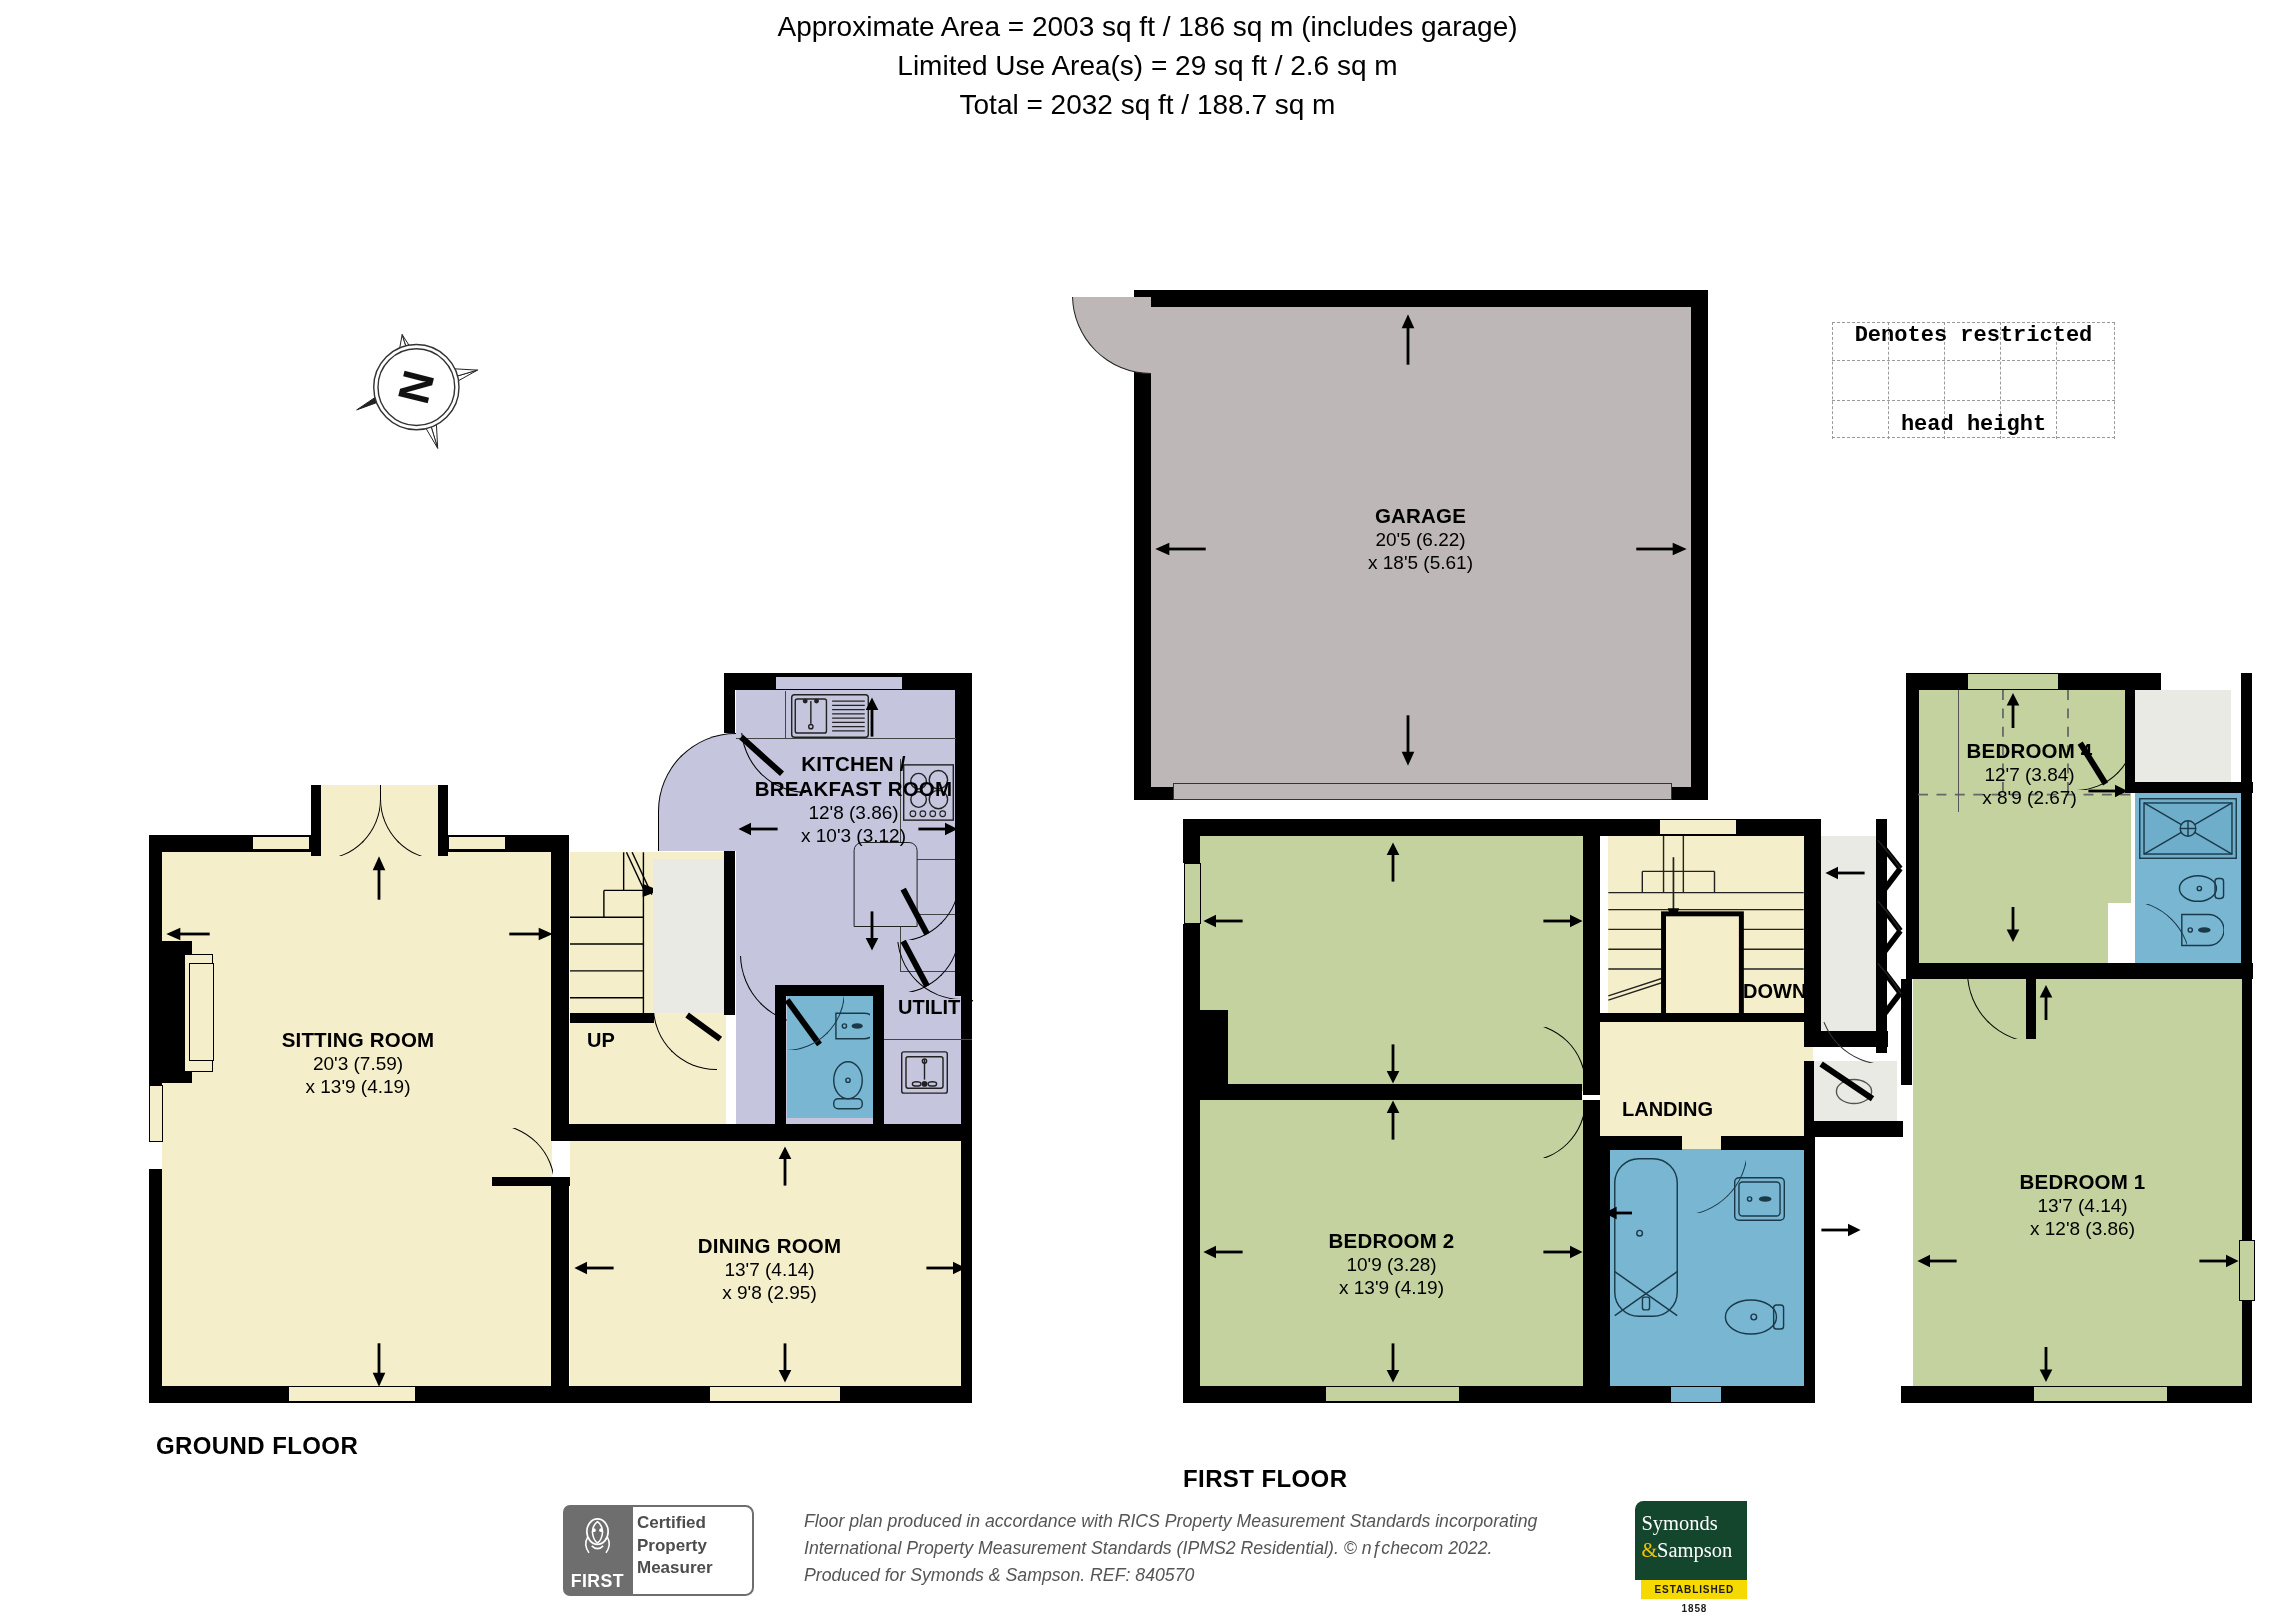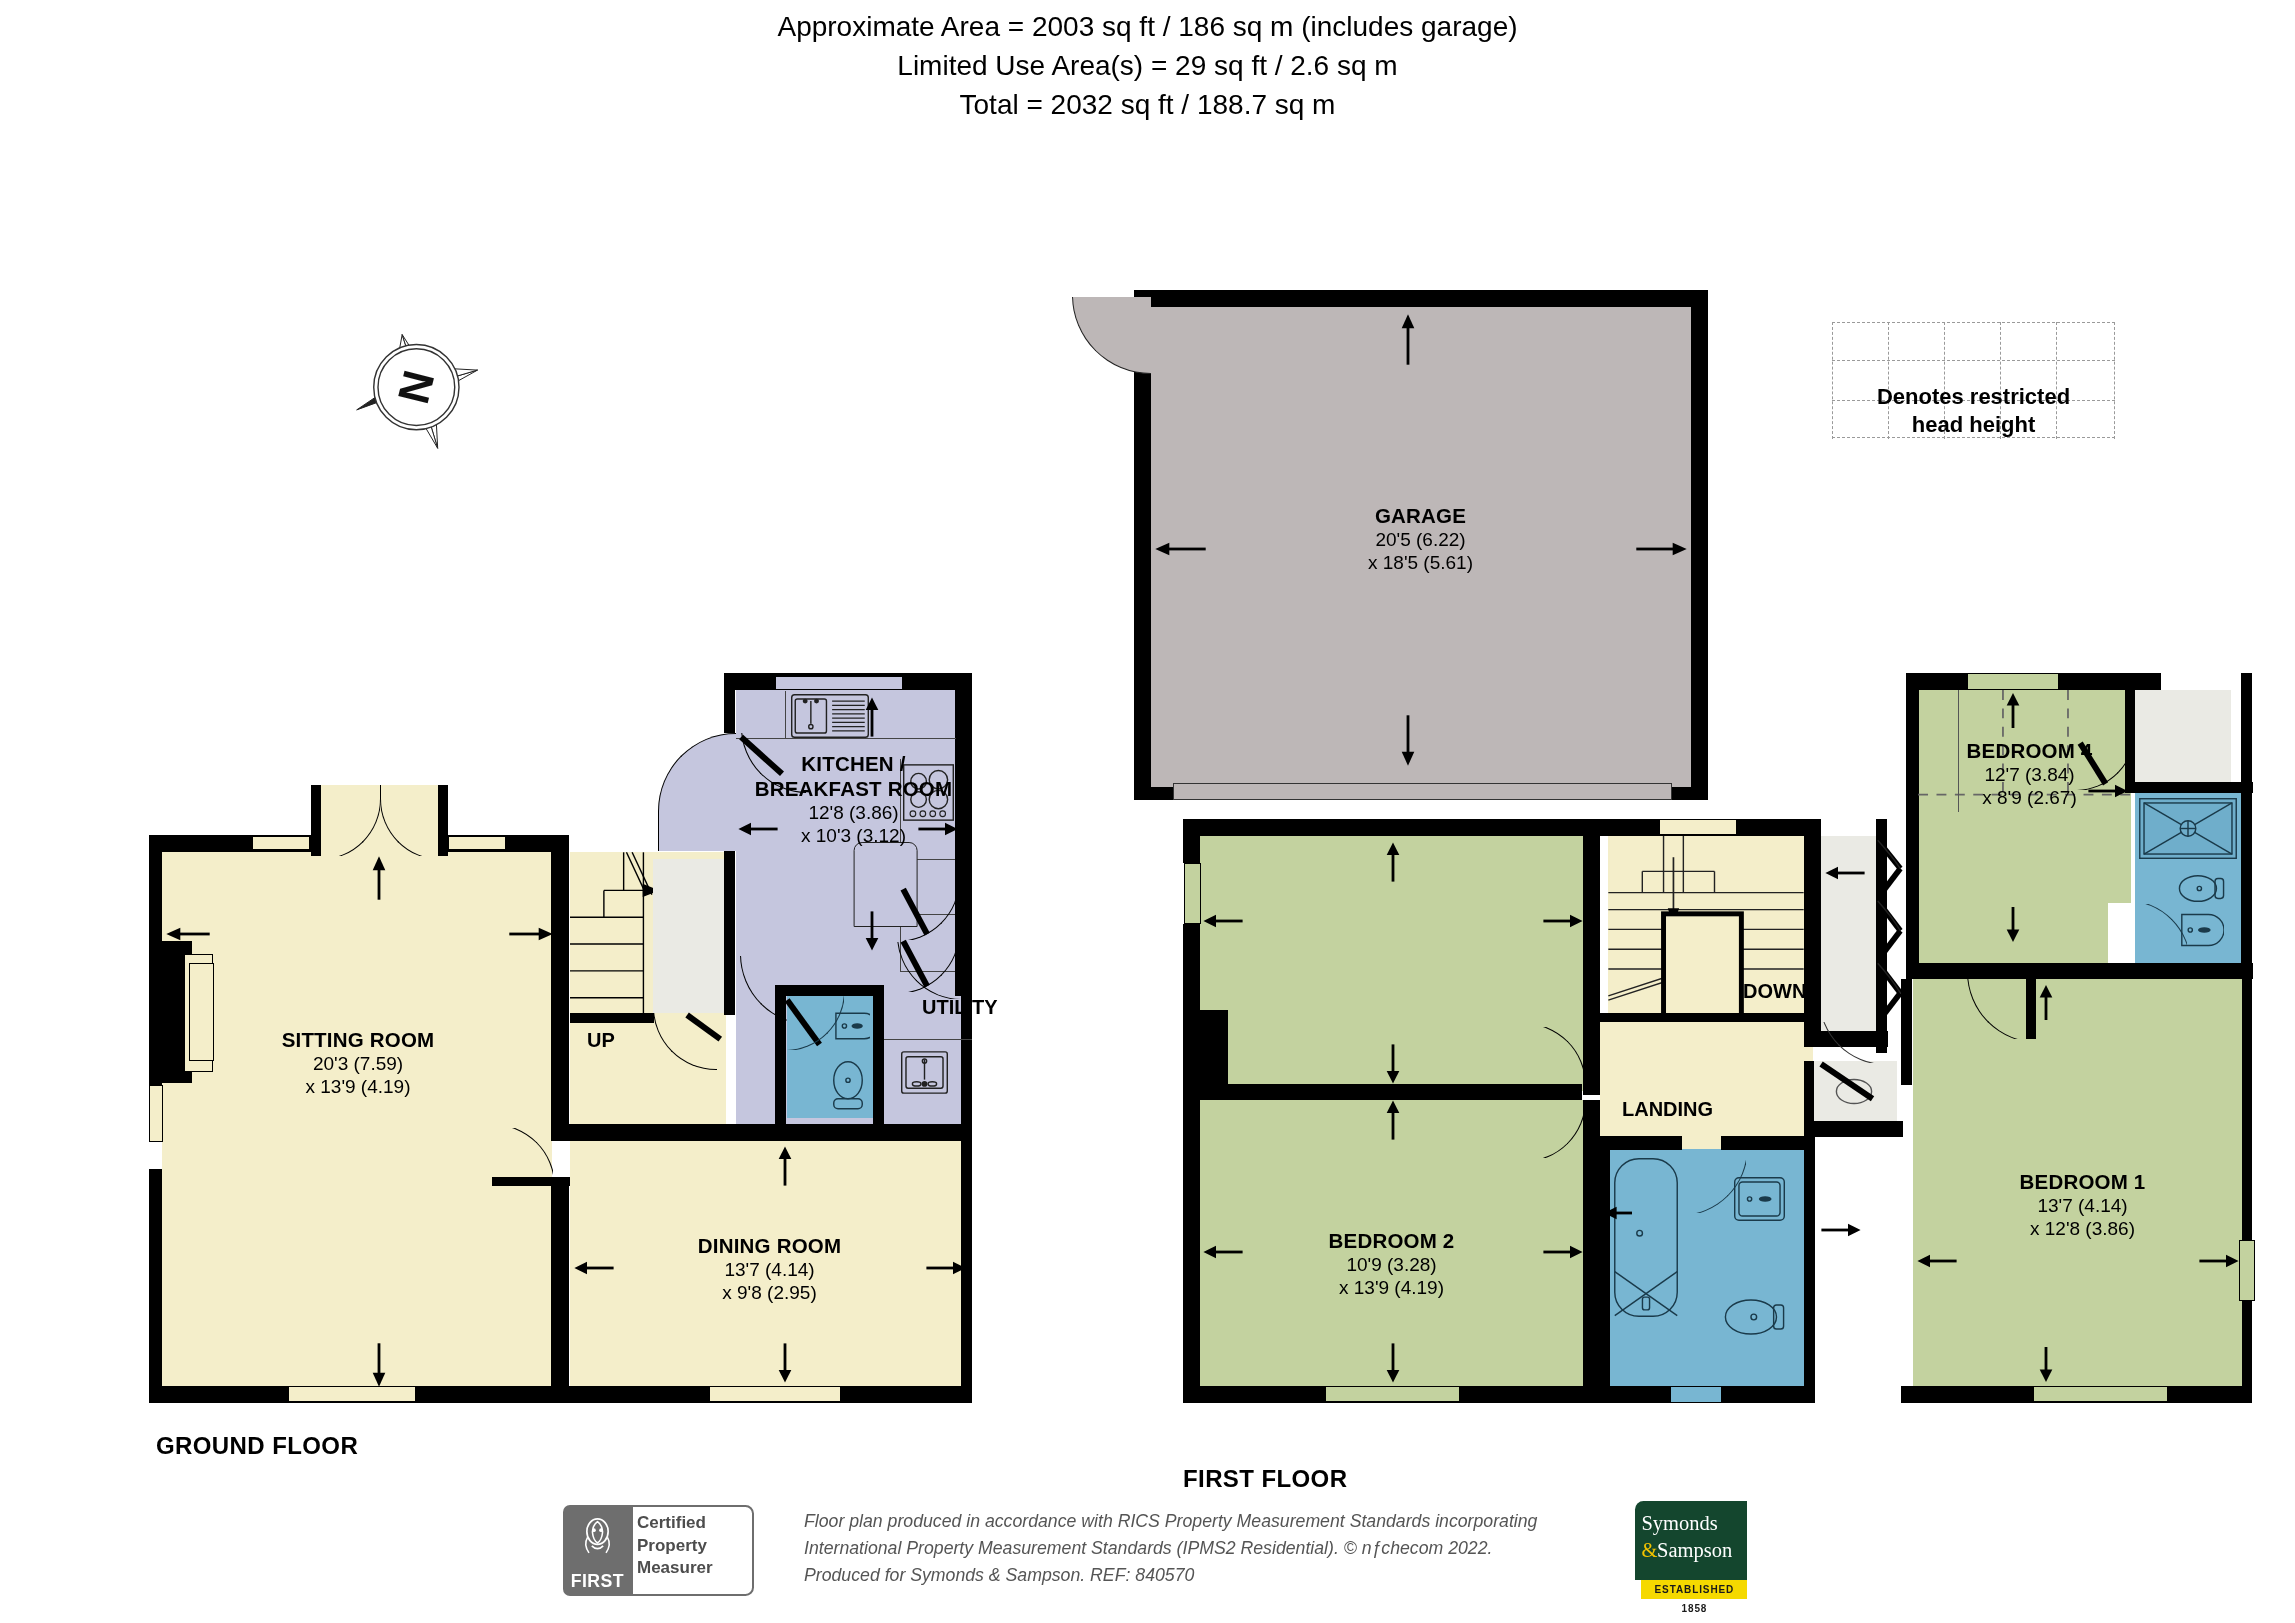--- a/index.html
+++ b/index.html
@@ -37,22 +37,22 @@
   .win{position:absolute;box-sizing:border-box;border:1.4px solid #000;}
   .leaf{position:absolute;background:#000;}
 
   
   #legend{left:1832px;top:322px;width:283px;height:117px;}
   #legend .cellgrid{position:absolute;inset:0;}
   #legend .vl,#legend .hl{position:absolute;}
   #legend .vl{width:0;border-left:1.4px dashed #9a9a9a;top:0;bottom:0;}
   #legend .hl{height:0;border-top:1.4px dashed #9a9a9a;left:0;right:0;}
   #legend .txt{position:absolute;inset:0;display:flex;flex-direction:column;
-       align-items:center;justify-content:flex-end;font-size:22px;font-weight:bold;
-       line-height:1.28;text-align:center;}
+       align-items:center;justify-content:space-between;font-size:22px;font-weight:bold;
+       line-height:1.28;text-align:center;font-family:Liberation Mono, monospace;}
 
   
   #compass{left:351px;top:326px;width:135px;height:128px;}
 
   
   #footer{left:0;top:1495px;width:2295px;height:113px;}
   #rics{position:absolute;left:563px;top:10px;width:191px;height:91px;}
   #rics .left{position:absolute;left:0;top:0;width:68px;height:91px;background:#6E6E6E;
         border-radius:7px 0 0 7px;}
   #rics .right{position:absolute;left:68px;top:0;width:123px;height:91px;background:#fff;
@@ -424,21 +424,21 @@
       <line x1="33" y1="12" x2="33" y2="40" stroke="#222" stroke-width="2"></line>
       <circle cx="33" cy="14" r="3" fill="none" stroke="#222" stroke-width="2"></circle>
       <ellipse cx="22" cy="46" rx="6" ry="3" fill="none" stroke="#222" stroke-width="2"></ellipse>
       <ellipse cx="44" cy="46" rx="6" ry="3" fill="none" stroke="#222" stroke-width="2"></ellipse>
       <ellipse cx="33" cy="46" rx="4" ry="4" fill="#222"></ellipse>
     </svg>
   </div>
   <div class="abs" style="left:748px;top:269px;width:64px;height:57px;overflow:hidden;">
     <div style="position:absolute;left:0;top:-7px;width:65px;height:64px;border-left:1.4px solid #000;border-bottom:1.4px solid #000;border-radius:0 0 0 65px;"></div>
   </div>
-  <div class="smalltxt abs" style="left:773px;top:323px;">UTILITY</div>
+  <div class="smalltxt abs" style="left:749px;top:323px;">UTILITY</div>
 
   <div class="abs cream" style="left:421px;top:468px;width:402px;height:262px;"></div>
   <div class="abs wall" style="left:402px;top:451px;width:421px;height:17px;"></div>
   <div class="abs wall" style="left:812px;top:451px;width:11.3px;height:279px;"></div>
   <div class="abs wall" style="left:421px;top:713px;width:402px;height:17px;"></div>
   <div class="abs win cream" style="left:560px;top:713px;width:132px;height:15.6px;"></div>
   <div class="abs" style="left:629px;top:473px;width:14px;height:40px;">
     <svg width="14" height="40" viewBox="0 0 20 56">
         <polygon points="10,0 19,18 1,18" fill="#000"></polygon>
         <rect x="8" y="12" width="4" height="44" fill="#000"></rect>

